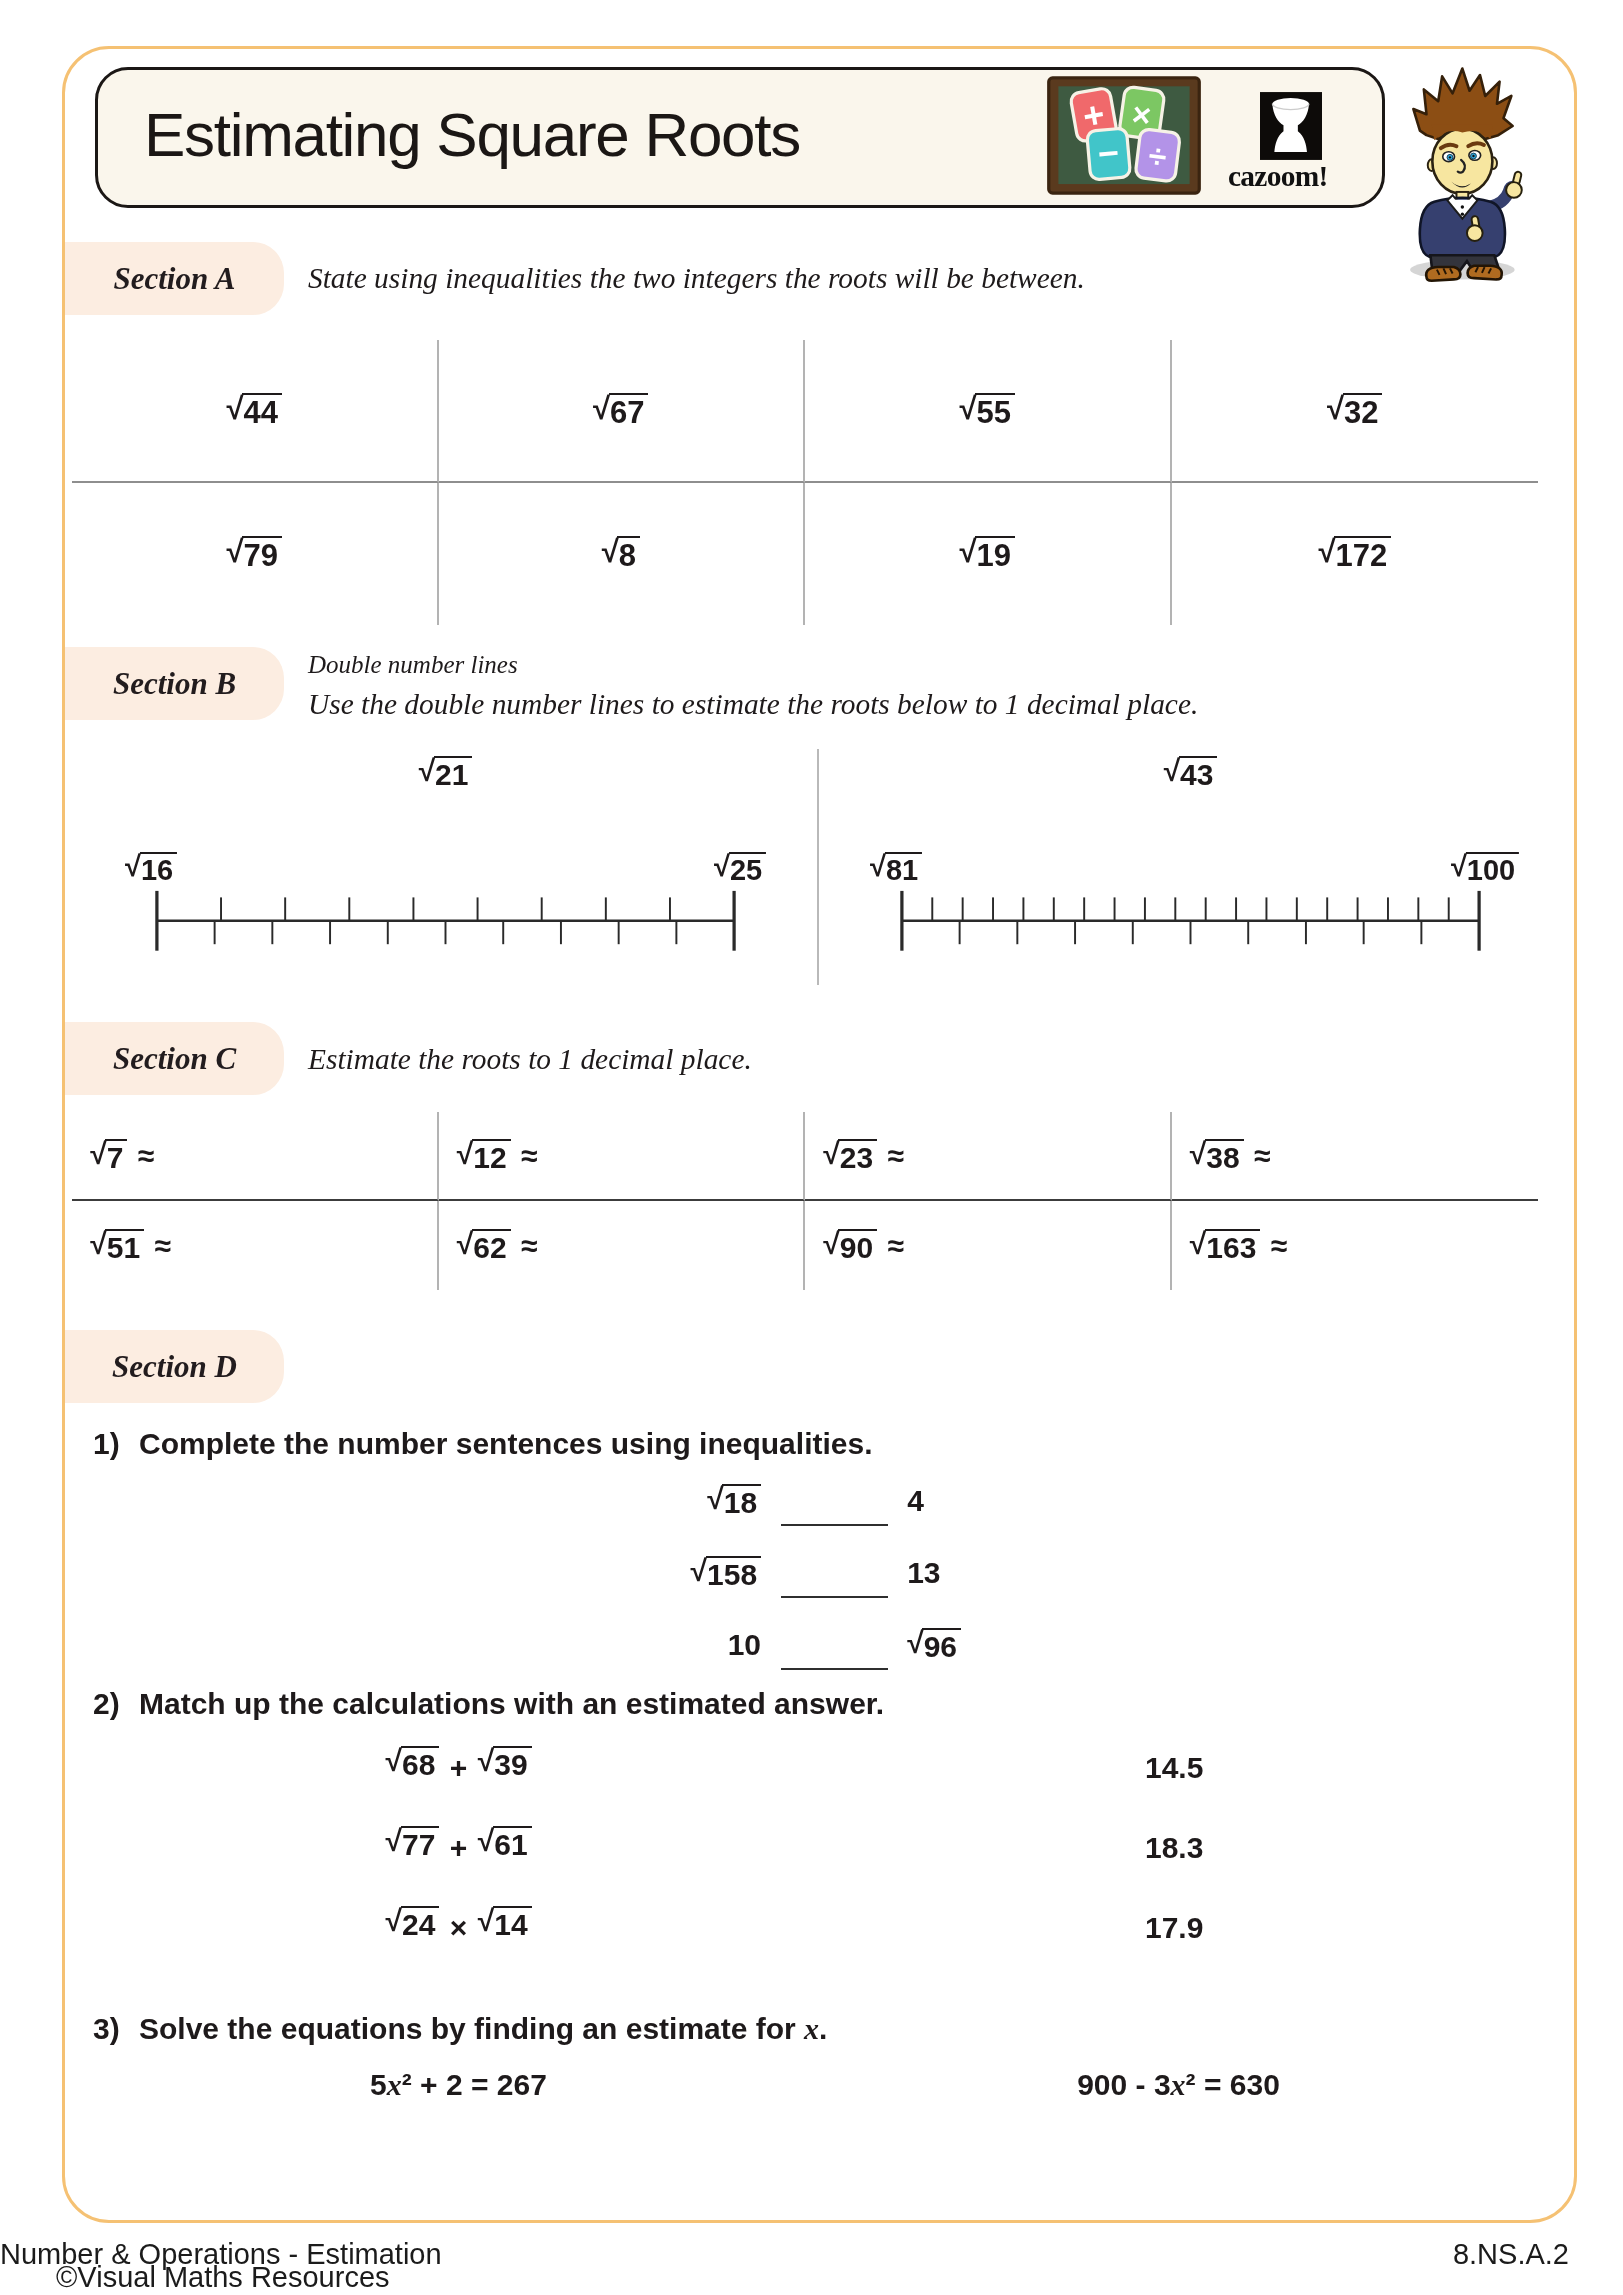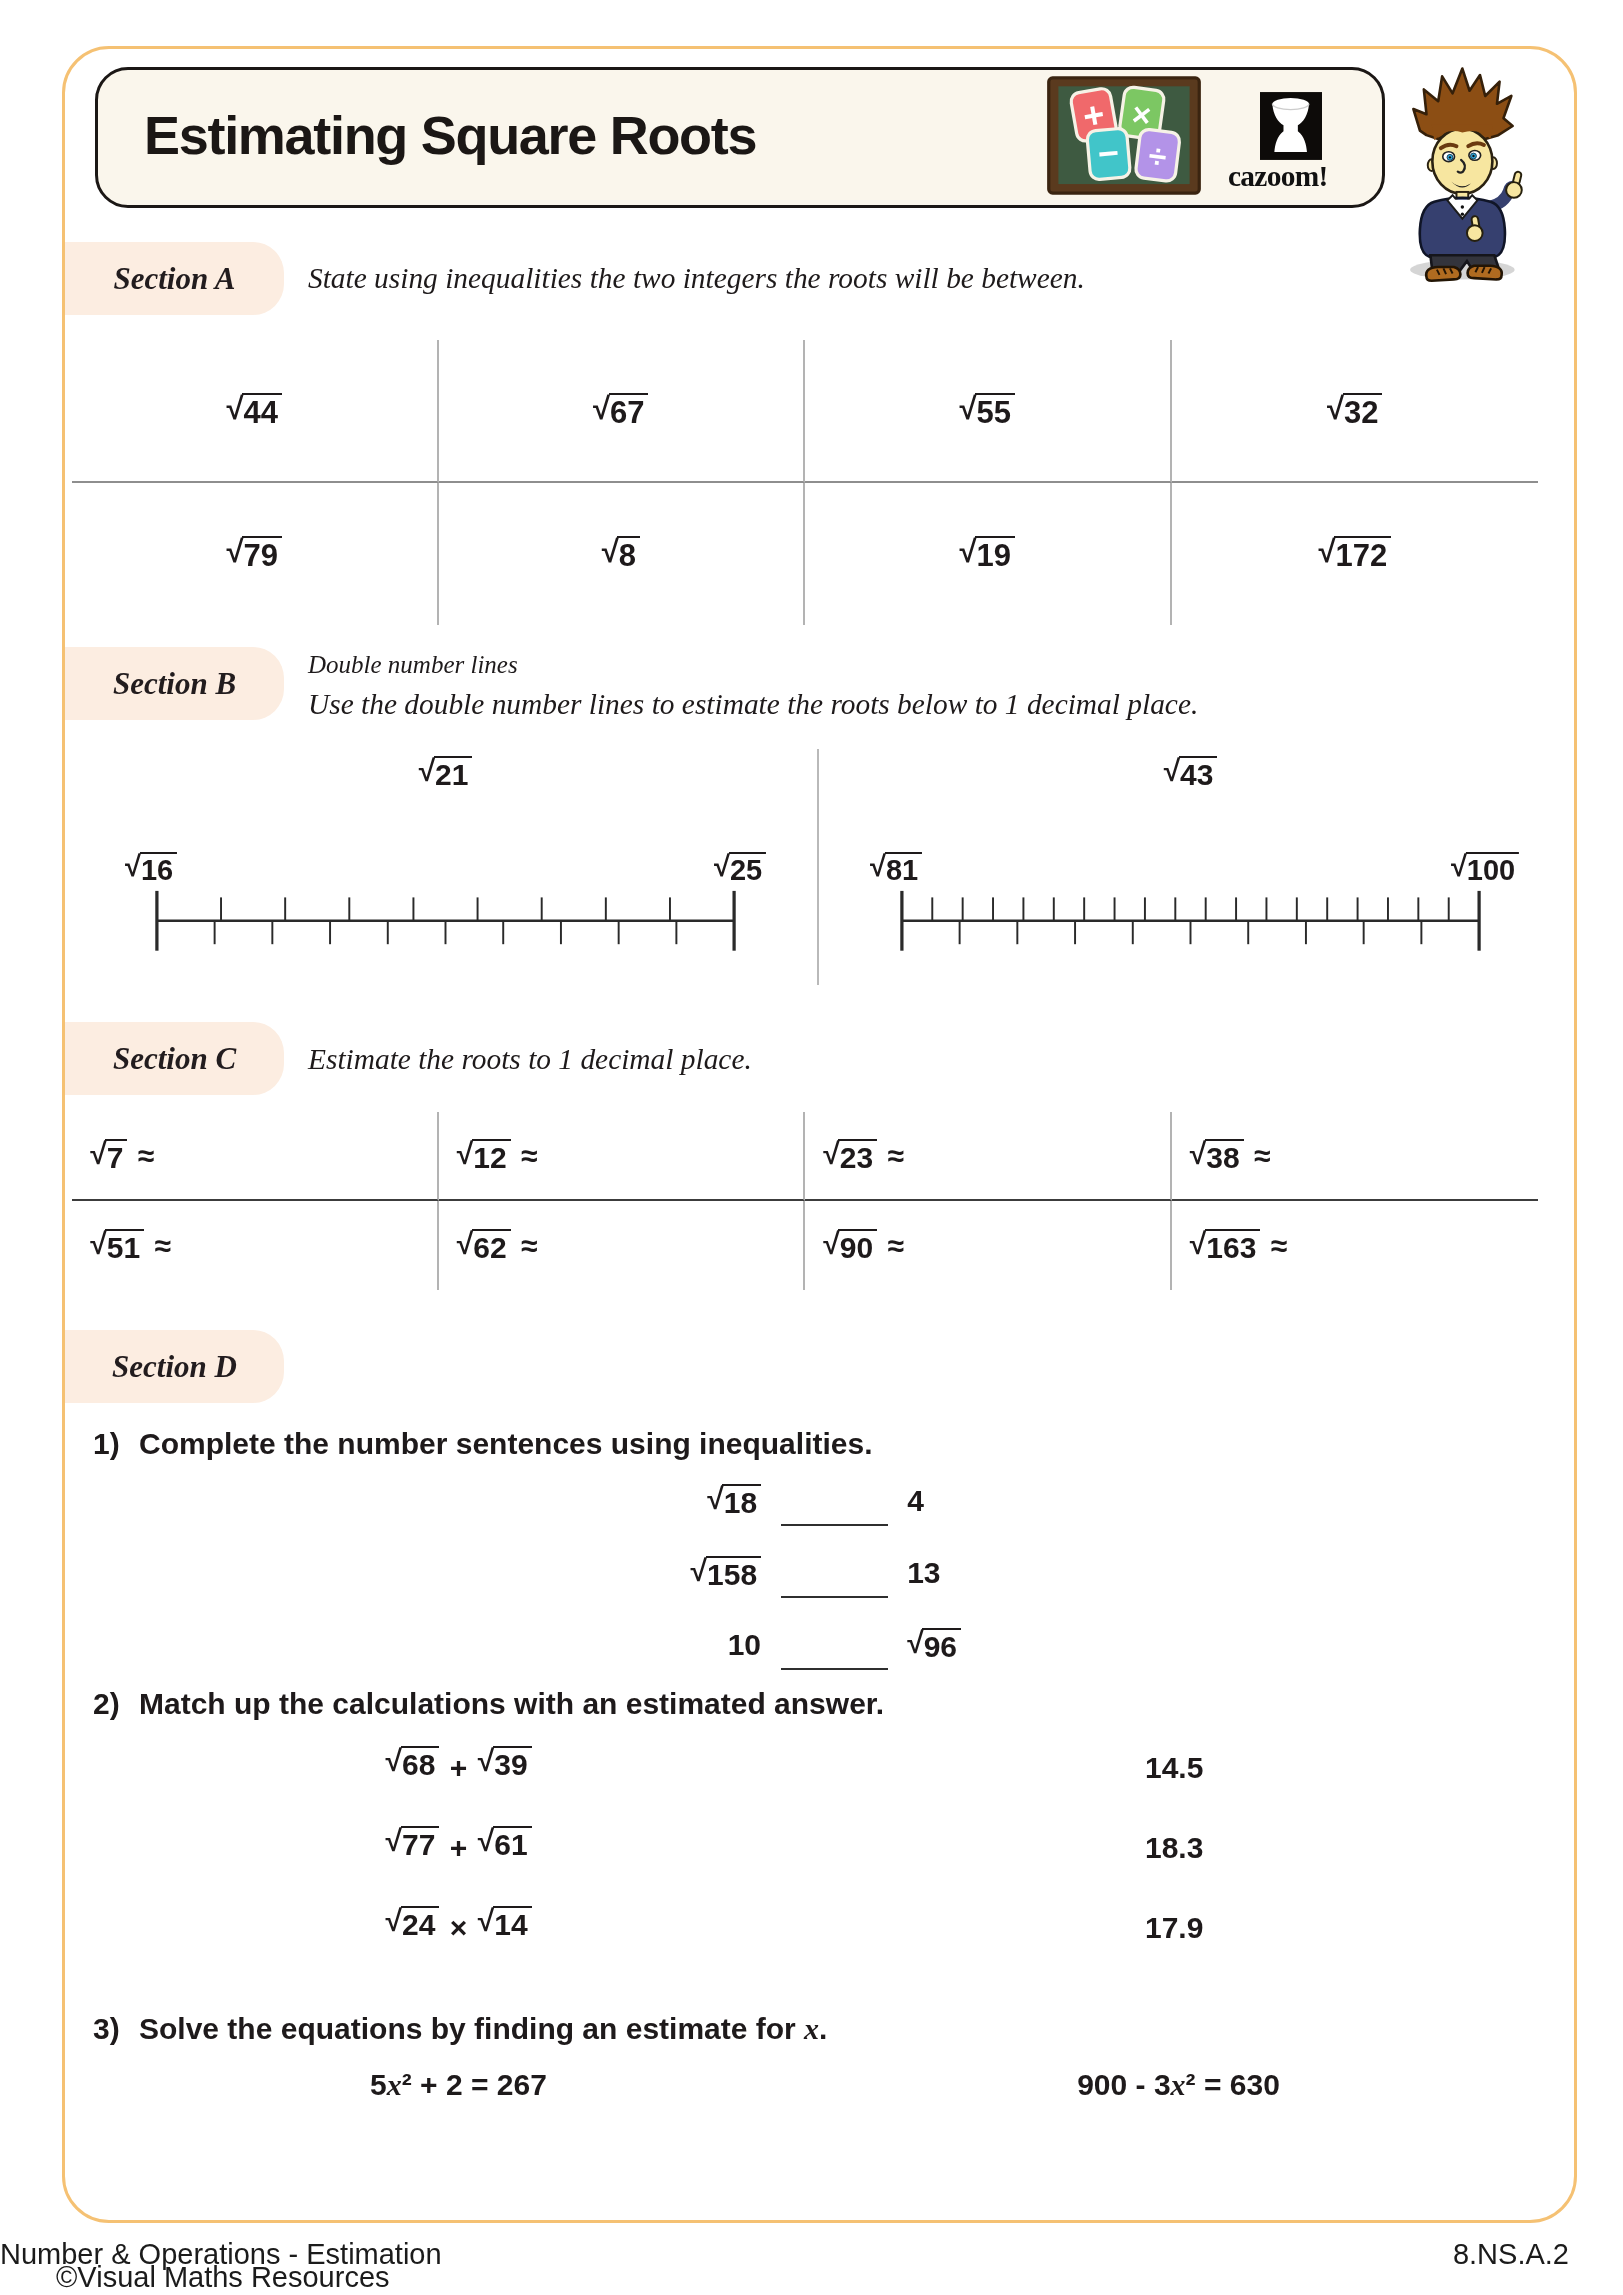--- a/index.html
+++ b/index.html
@@ -1,21 +1,21 @@
 <!DOCTYPE html>
 <html style="font-size:10.5px"><head>
 <meta charset="utf-8">
 <style>
   html,body{margin:0;padding:0;background:#ffffff;}
   body{width:1623px;height:2295px;position:relative;font-family:"Liberation Sans",sans-serif;color:#1E1A1B;}
   
   .frame{position:absolute;left:62px;top:46px;width:1509px;height:2171px;border:3.3px solid #F5C173;border-radius:47px;}
   
   .title-box{position:absolute;left:95px;top:67px;width:1284px;height:135px;background:#FAF6EC;border:3.3px solid #1B1715;border-radius:33px;}
-  .title-text{position:absolute;left:144px;top:67px;height:135px;display:flex;align-items:center;font-size:54px;font-weight:bold;letter-spacing:-1.3px;color:#1B1715;}
+  .title-text{position:absolute;left:144px;top:67px;height:135px;display:flex;align-items:center;font-size:62px;font-weight:normal;letter-spacing:-1.3px;color:#1B1715;}
   
   .board{position:absolute;left:1046px;top:76px;width:156px;height:119px;}
   
   .drum-box{position:absolute;left:1260px;top:92px;width:62px;height:68px;}
   .brand{position:absolute;left:1228px;top:160px;width:131px;text-align:left;font-family:"Liberation Serif",serif;font-weight:bold;font-size:29.4px;letter-spacing:-0.7px;color:#111;}
   
   .mascot{position:absolute;left:1400px;top:62px;width:128px;height:222px;}
   
   .sec-label{position:absolute;left:65px;width:219px;height:73px;background:#FCEDE1;border-radius:0 31px 31px 0;display:flex;align-items:center;justify-content:center;
     font-family:"Liberation Serif",serif;font-style:italic;font-weight:bold;font-size:31px;color:#221C1E;}

